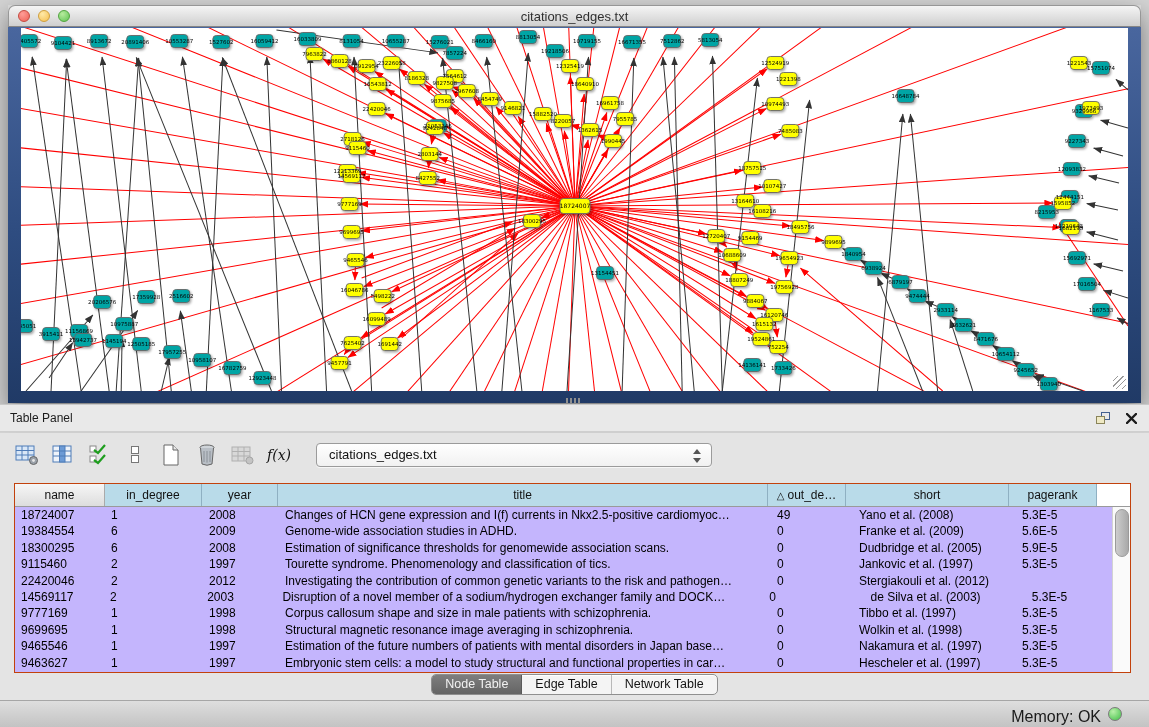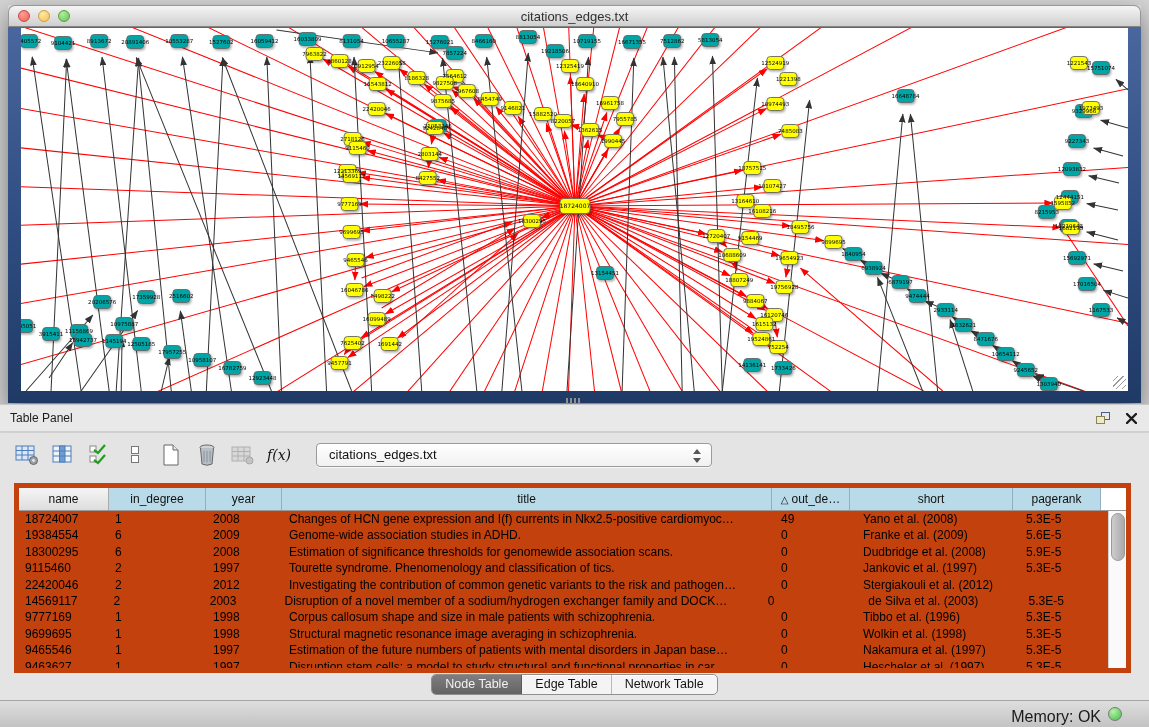--- a/index.html
+++ b/index.html
@@ -36,21 +36,21 @@
   .tbtn{width:26px;height:24px;display:flex;align-items:center;justify-content:center;}
   .fx{font-family:"DejaVu Serif",serif;font-style:italic;font-size:14px;color:#111;}
   .dropdown{margin-left:14px;width:396px;height:24px;box-sizing:border-box;border:1px solid #9b9b9b;
     border-radius:4px;background:linear-gradient(#ffffff,#f1f1f1);position:relative;
     font-size:13px;line-height:22px;padding-left:12px;color:#111;box-shadow:0 1px 0 rgba(255,255,255,.7);}
   .dd-arrows{position:absolute;right:9px;top:4px;width:9px;height:16px;}
   .dd-arrows:before,.dd-arrows:after{content:"";position:absolute;left:0;border-left:4.5px solid transparent;border-right:4.5px solid transparent;}
   .dd-arrows:before{top:1px;border-bottom:5px solid #555;}
   .dd-arrows:after{bottom:1px;border-top:5px solid #555;}
   .tablebox{position:absolute;left:14px;top:50px;width:1117px;height:190px;box-sizing:border-box;
-    background:#c2410c;border:5px solid #c2410c;}
+    background:#c4b5fd;border:1px solid #c2410c;}
   .thead{display:flex;height:23px;border-bottom:1px solid #9a9a9a;box-sizing:border-box;}
   .th{box-sizing:border-box;background:#b9dbe9;border-right:1px solid #8fb0c2;
     font-size:12px;line-height:22px;text-align:center;color:#111;overflow:hidden;white-space:nowrap;}
   .th.name-col{background:linear-gradient(#f6f6f6,#dddddd);border-right:1px solid #aaa;}
   .th .sortglyph{font-size:10px;margin-right:3px;}
   .th-filler{flex:1;background:#fff;}
   .rows{position:absolute;left:0;top:23px;right:17px;bottom:0;overflow:hidden;}
   .tr{display:flex;height:16.4px;}
   .td{box-sizing:border-box;font-size:12px;line-height:16px;color:#000;
     white-space:nowrap;overflow:hidden;}
@@ -642,21 +642,21 @@
           <div class="td" style="width: 79px; padding-left: 5px;">0</div>
           <div class="td" style="width: 164px; padding-left: 8px;">Franke et al. (2009)</div>
           <div class="td" style="width: 89px; padding-left: 7px;">5.6E-5</div>
         </div>
         <div class="tr">
           <div class="td" style="width: 91px; padding-left: 6px;">18300295</div>
           <div class="td" style="width: 98px; padding-left: 5px;">6</div>
           <div class="td" style="width: 77px; padding-left: 5px;">2008</div>
           <div class="td" style="width: 491px; padding-left: 4px;">Estimation of significance thresholds for genomewide association scans.</div>
           <div class="td" style="width: 79px; padding-left: 5px;">0</div>
-          <div class="td" style="width: 164px; padding-left: 8px;">Dudbridge et al. (2008)</div>
+          <div class="td" style="width: 164px; padding-left: 8px;">Dudbridge et al. (2005)</div>
           <div class="td" style="width: 89px; padding-left: 7px;">5.9E-5</div>
         </div>
         <div class="tr">
           <div class="td" style="width: 91px; padding-left: 6px;">9115460</div>
           <div class="td" style="width: 98px; padding-left: 5px;">2</div>
           <div class="td" style="width: 77px; padding-left: 5px;">1997</div>
           <div class="td" style="width: 491px; padding-left: 4px;">Tourette syndrome. Phenomenology and classification of tics.</div>
           <div class="td" style="width: 79px; padding-left: 5px;">0</div>
           <div class="td" style="width: 164px; padding-left: 8px;">Jankovic et al. (1997)</div>
           <div class="td" style="width: 89px; padding-left: 7px;">5.3E-5</div>
@@ -678,21 +678,21 @@
           <div class="td" style="width: 79px; padding-left: 5px;">0</div>
           <div class="td" style="width: 164px; padding-left: 8px; margin-left: 20px;">de Silva et al. (2003)</div>
           <div class="td" style="width: 89px; padding-left: 7px;">5.3E-5</div>
         </div>
         <div class="tr">
           <div class="td" style="width: 91px; padding-left: 6px;">9777169</div>
           <div class="td" style="width: 98px; padding-left: 5px;">1</div>
           <div class="td" style="width: 77px; padding-left: 5px;">1998</div>
           <div class="td" style="width: 491px; padding-left: 4px;">Corpus callosum shape and size in male patients with schizophrenia.</div>
           <div class="td" style="width: 79px; padding-left: 5px;">0</div>
-          <div class="td" style="width: 164px; padding-left: 8px;">Tibbo et al. (1996)</div>
+          <div class="td" style="width: 164px; padding-left: 8px;">Tibbo et al. (1997)</div>
           <div class="td" style="width: 89px; padding-left: 7px;">5.3E-5</div>
         </div>
         <div class="tr">
           <div class="td" style="width: 91px; padding-left: 6px;">9699695</div>
           <div class="td" style="width: 98px; padding-left: 5px;">1</div>
           <div class="td" style="width: 77px; padding-left: 5px;">1998</div>
           <div class="td" style="width: 491px; padding-left: 4px;">Structural magnetic resonance image averaging in schizophrenia.</div>
           <div class="td" style="width: 79px; padding-left: 5px;">0</div>
           <div class="td" style="width: 164px; padding-left: 8px;">Wolkin et al. (1998)</div>
           <div class="td" style="width: 89px; padding-left: 7px;">5.3E-5</div>
@@ -703,21 +703,21 @@
           <div class="td" style="width: 77px; padding-left: 5px;">1997</div>
           <div class="td" style="width: 491px; padding-left: 4px;">Estimation of the future numbers of patients with mental disorders in Japan base…</div>
           <div class="td" style="width: 79px; padding-left: 5px;">0</div>
           <div class="td" style="width: 164px; padding-left: 8px;">Nakamura et al. (1997)</div>
           <div class="td" style="width: 89px; padding-left: 7px;">5.3E-5</div>
         </div>
         <div class="tr">
           <div class="td" style="width: 91px; padding-left: 6px;">9463627</div>
           <div class="td" style="width: 98px; padding-left: 5px;">1</div>
           <div class="td" style="width: 77px; padding-left: 5px;">1997</div>
-          <div class="td" style="width: 491px; padding-left: 4px;">Disruption stem cells: a model to study structural and functional properties in car…</div>
+          <div class="td" style="width: 491px; padding-left: 4px;">Embryonic stem cells: a model to study structural and functional properties in car…</div>
           <div class="td" style="width: 79px; padding-left: 5px;">0</div>
           <div class="td" style="width: 164px; padding-left: 8px;">Hescheler et al. (1997)</div>
           <div class="td" style="width: 89px; padding-left: 7px;">5.3E-5</div>
         </div>
       </div>
     <div class="vscroll">
       <div class="vthumb"></div>
     </div>
   </div>
 

